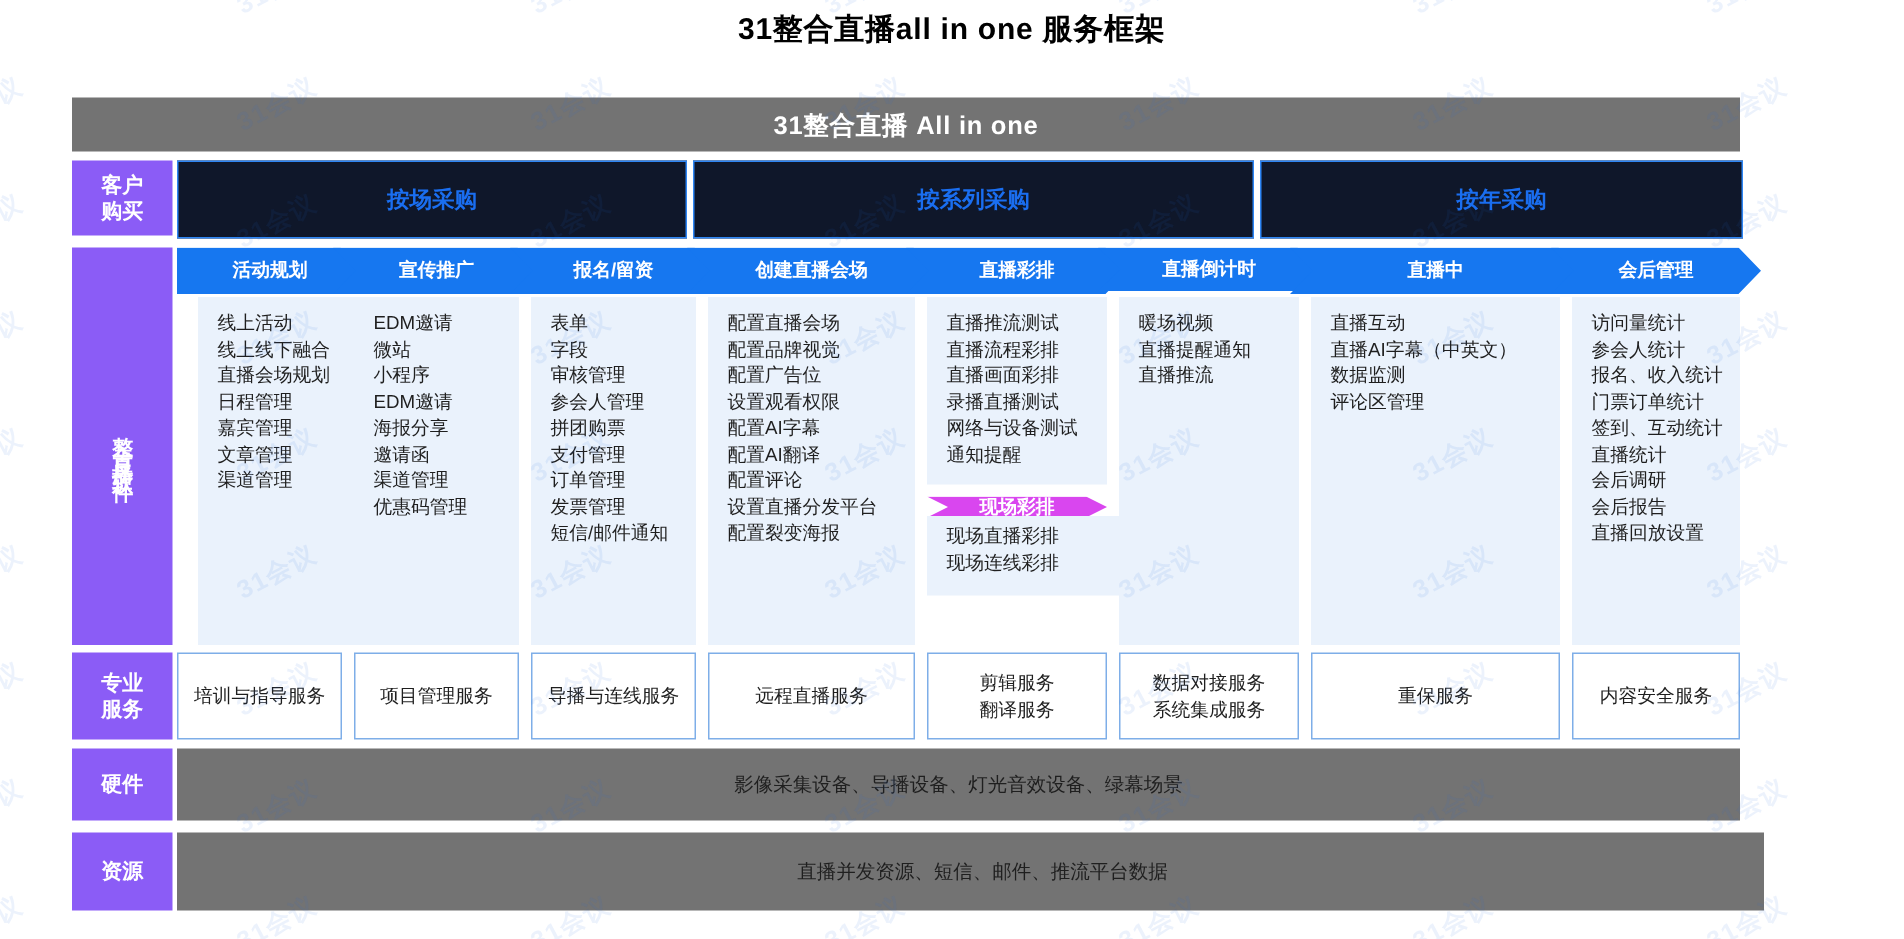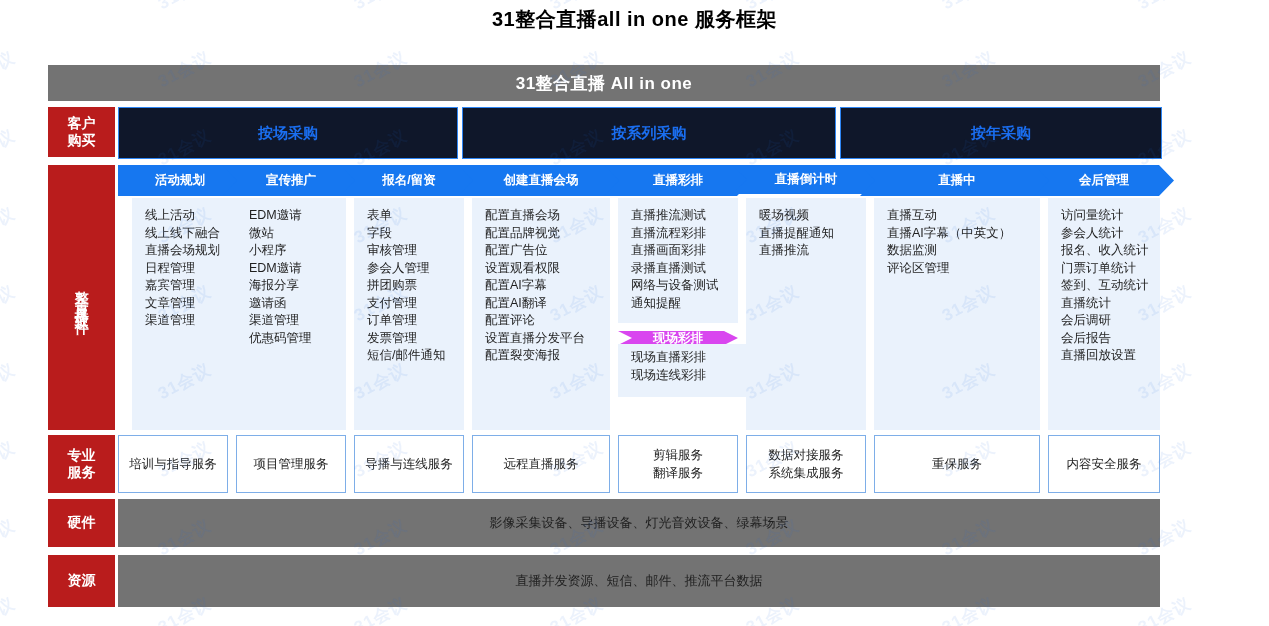--- a/index.html
+++ b/index.html
@@ -48,21 +48,21 @@
     color:#fff;
     font-size:17px;font-weight:bold;
     display:flex;align-items:center;justify-content:center;
     letter-spacing:.5px;
   }
 
   
   .side{
     position:absolute;left:8px;
     width:67px;
-    background:#b91c1c;
+    background:#8b5cf6;
     color:#fff;
     font-weight:bold;font-size:14px;
     display:flex;flex-direction:column;
     align-items:center;justify-content:center;
     line-height:1.25;
     text-align:center;
   }
   .side-buy{top:42px;height:50px;}
   .side-soft{top:100px;height:265px;}
   .side-soft .vtxt{
@@ -149,21 +149,21 @@
 
   
   .band{
     position:absolute;left:78px;
     width:1042px;
     background:#737373;
     display:flex;align-items:center;justify-content:center;
     font-size:13px;color:#1f1f1f;
   }
   .band-hw{top:434px;height:48px;}
-  .band-res{top:490px;height:52px;}
+  .band-res{top:490px;height:52px;padding-left:16px;}
 </style>
 </head>
 <body>
 
 <div class="page-title">31整合直播all in one 服务框架</div>
 
 <div class="frame">
 
   <div class="topband">31整合直播 All in one</div>
 

